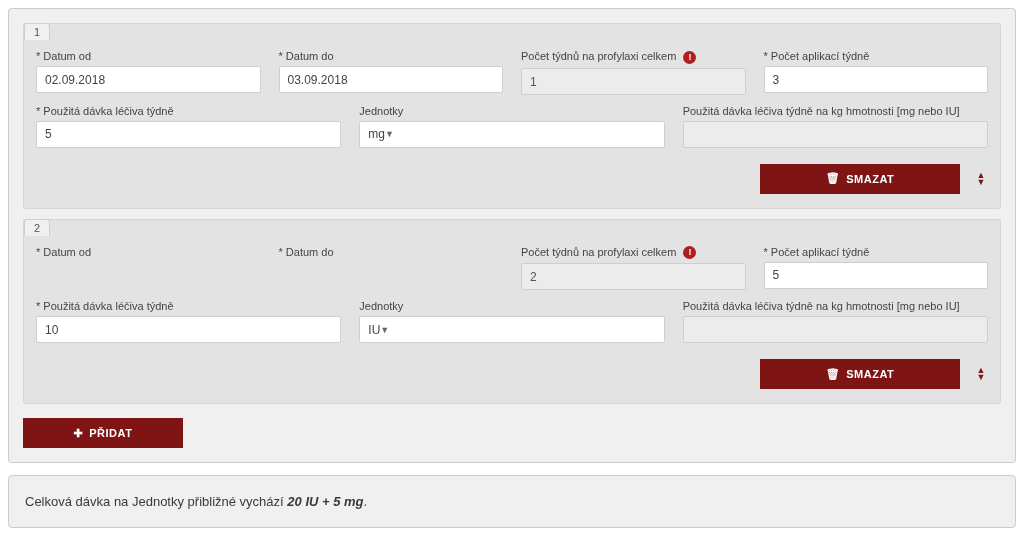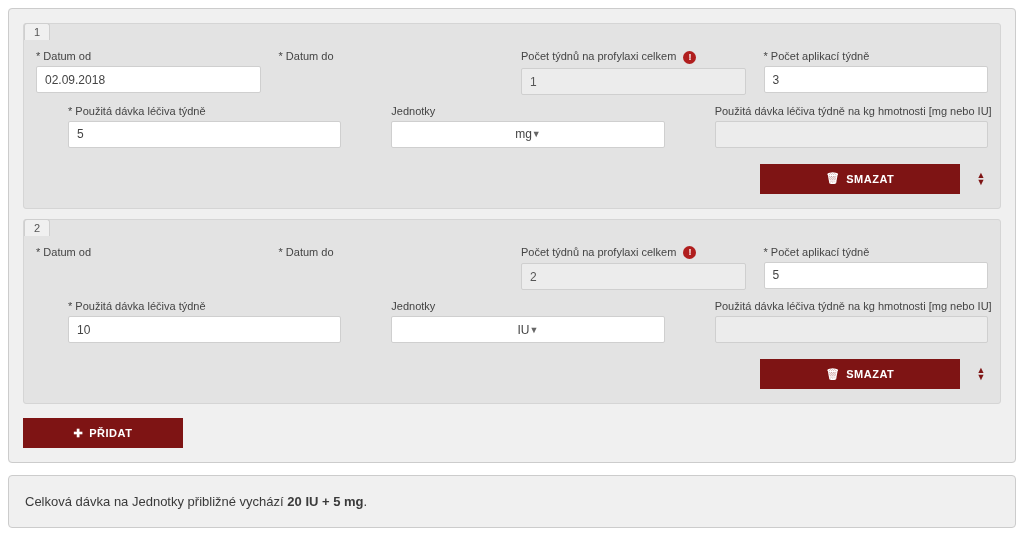--- a/index.html
+++ b/index.html
@@ -43,40 +43,40 @@
     color: #555;
     border-radius: 3px 3px 0 0;
     margin-top: -1px;
     margin-left: -12px;
     transform: translateY(-14px);
     position: relative;
     top: 14px;
   }
   .row { display: flex; gap: 18px; margin-top: 10px; }
   .field { flex: 1 1 0; min-width: 0; }
-  .field.w2 { flex: 2 1 0; margin-left: 32px; }
+  .field.w2 { flex: 2 1 0; }
   .field label {
     display: block;
     font-size: 11px;
     color: #444;
     margin-bottom: 4px;
     white-space: nowrap;
   }
   .field input, .field .select, .field .readonly {
     width: 100%;
     height: 27px;
     border: 1px solid #cfcfcf;
     background: #fff;
     border-radius: 2px;
     padding: 0 8px;
     font-size: 12px;
     color: #444;
   }
   .field .readonly { background: #ececec; color:#555; line-height:26px; }
-  .select { display:flex; align-items:center; justify-content:center; cursor:pointer; }
+  .select { display:flex; align-items:center; justify-content:flex-start; cursor:pointer; }
   .select .caret { font-size: 9px; color:#666; }
   .warn-icon {
     display:inline-block; width:13px; height:13px; border-radius:50%;
     background:#b01e1e; color:#fff; font-size:9px; line-height:13px;
     text-align:center; font-weight:bold; margin-left:4px; vertical-align:middle;
   }
   .entry-footer { display:flex; justify-content:flex-end; align-items:center; gap:14px; margin-top:16px; }
   .btn {
     display:inline-flex; align-items:center; justify-content:center; gap:6px;
     background:#7e1414; color:#fff; border:none; height:30px;
@@ -86,39 +86,40 @@
   .btn.delete { width:200px; }
   .btn.add { width:160px; margin-top:4px; }
   .sort-handle {
     width:14px; display:flex; flex-direction:column; align-items:center;
     color:#7e1414; font-size:9px; line-height:7px; cursor:grab;
   }
   .summary-box {
     border:1px solid #ccc; border-radius:4px; background:#f0f0f0;
     padding:18px 16px; font-size:13px; color:#3a3a3a;
   }
-  .summary-box strong { font-weight:700; }
+  .summary-box strong { font-weight:700;font-style:italic; }
   .plus-icon, .trash-icon { font-size:11px; }
 </style>
 </head>
 <body>
 
 <fieldset class="section">
 
   
   <div class="entry">
     <span class="tab">1</span>
 
     <div class="row">
       <div class="field">
         <label>* Datum od</label>
         <input type="text" value="02.09.2018" style="">
       </div>
       <div class="field">
         <label>* Datum do</label>
+        <input type="text" value="03.09.2018" style="">
       </div>
       <div class="field">
         <label>
           <span>Počet týdnů na profylaxi celkem</span>
           <span class="warn-icon">!</span>
         </label>
         <div class="readonly">1</div>
       </div>
       <div class="field">
         <label>* Počet aplikací týdně</label>

